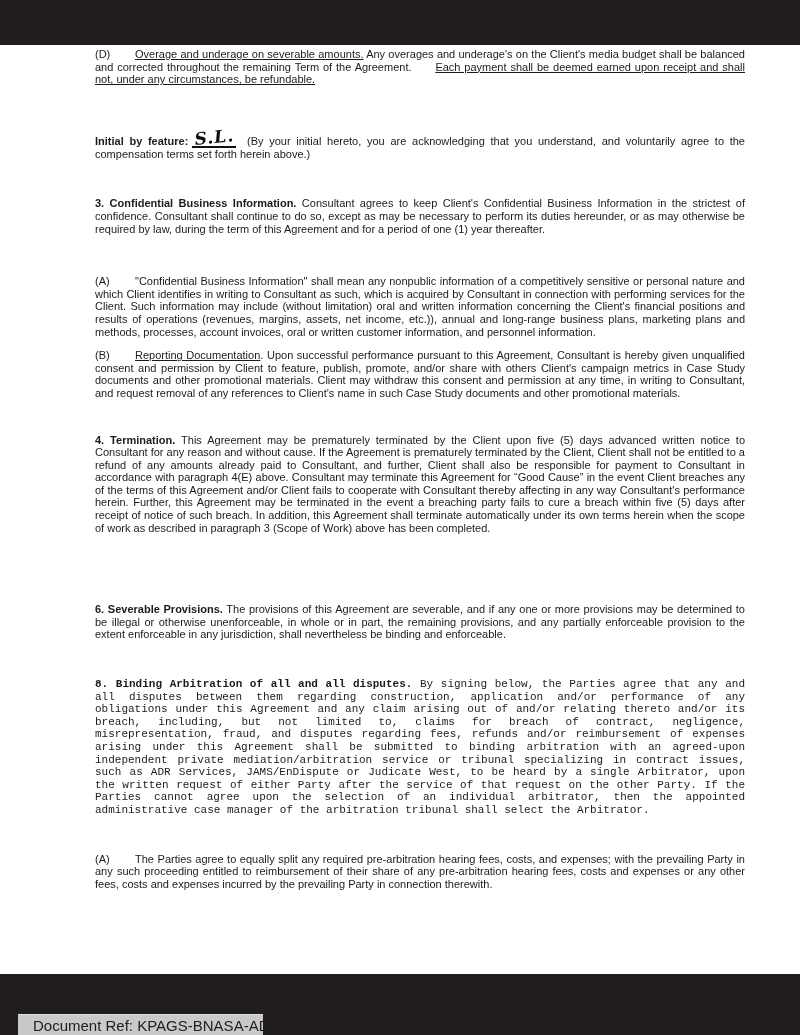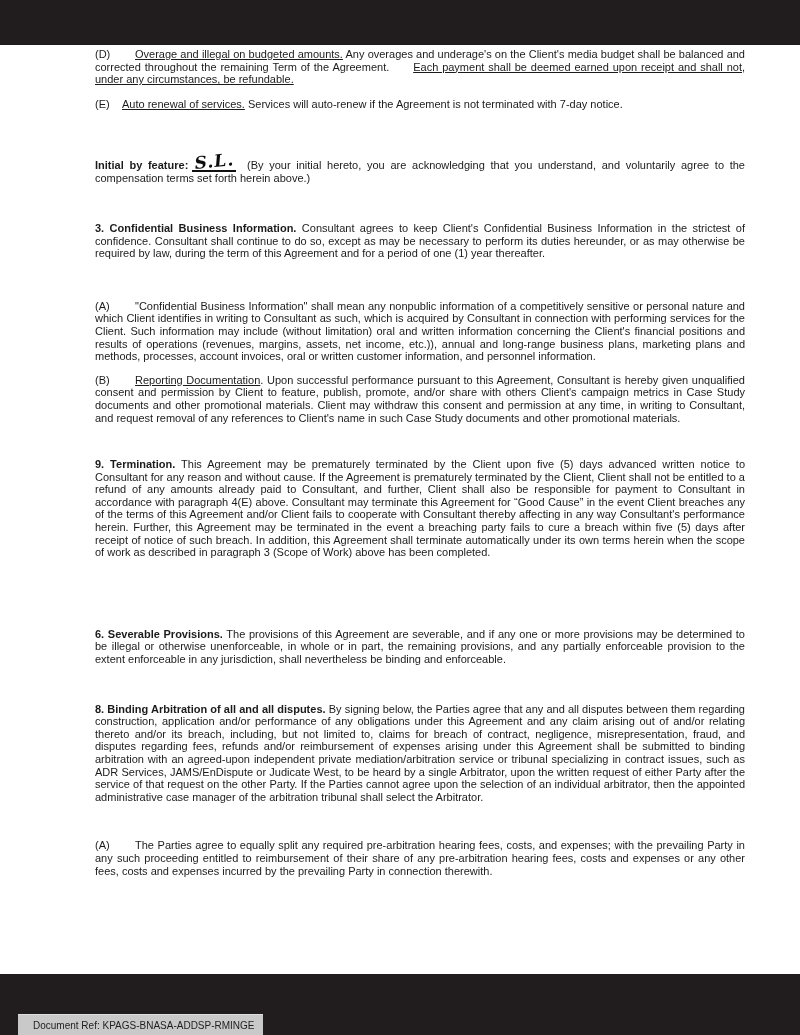--- a/index.html
+++ b/index.html
@@ -37,21 +37,21 @@
   .bu { font-weight: normal; text-decoration: underline; margin-left: 20px; }
 
   .p-d   { margin-top: 3px  !important; }
   .p-e   { margin-top: 12px !important; }
   .p-init{ margin-top: 47px !important; }
   .p-s5  { margin-top: 37px !important; }
   .p-s5a { margin-top: 40px !important; }
   .p-s5b { margin-top: 11px !important; }
   .p-s6  { margin-top: 34px !important; }
   .p-s7  { margin-top: 69px !important; }
-  .p-s8  { margin-top: 37px !important; }
+  .p-s8  { margin-top: 37px !important; font-family: Liberation Mono, monospace; }
   .p-s8a { margin-top: 36px !important; }
 
   .sigline {
     display: inline-block;
     width: 44px; height: 13px;
     border-bottom: 2px solid #111;
     text-align: center;
     vertical-align: -2px;
     margin: 0 5px 0 4px;
     overflow: visible;
@@ -66,65 +66,61 @@
     transform: rotate(-6deg) translateY(-4px);
     color: #0d0d0d;
     letter-spacing: 1px;
   }
   .refbox {
     position: absolute; left: 18px; bottom: 0;
     width: 245px; height: 21px;
     background: var(--refbg, #c9c9c9);
     box-sizing: border-box;
     padding-left: 15px;
-    font-size: 10px;
+    font-size: 15px;
     line-height: 21px;
     color: #1e1e1e;
     white-space: nowrap;
     border-top: 1px solid #dedede;
   }
 </style>
 </head>
 <body>
 
 <div class="topbar"></div>
 
 <div class="content">
 
   <p class="indent p-d">
-    <span class="tag">(D)</span><span class="u">Overage and illegal on budgeted amounts.</span>
+    <span class="tag">(D)</span><span class="u">Overage and underage on severable amounts.</span>
     <span>Any overages and underage's on the Client's media budget shall be balanced and corrected throughout the remaining Term of the Agreement.</span>
     <span class="bu">Each payment shall be deemed earned upon receipt and shall not, under any circumstances, be refundable.</span>
   </p>
 
-  <p class="indent p-e">
-    <span class="tag-sm">(E)</span><span class="u">Auto renewal of services.</span>
-    <span>Services will auto-renew if the Agreement is not terminated with 7-day notice.</span>
-  </p>
 
   <p class="p-init">
     <span class="b">Initial by feature:</span><span class="sigline"><span class="sig">S.L.</span></span>
     <span>(By your initial hereto, you are acknowledging that you understand, and voluntarily agree to the compensation terms set forth herein above.)</span>
   </p>
 
   <p class="p-s5">
     <span class="b">3. Confidential Business Information.</span>
     <span>Consultant agrees to keep Client's Confidential Business Information in the strictest of confidence.  Consultant shall continue to do so, except as may be necessary to perform its duties hereunder, or as may otherwise be required by law, during the term of this Agreement and for a period of one (1) year thereafter.</span>
   </p>
 
   <p class="indent p-s5a">
     <span class="tag">(A)</span><span>"Confidential Business Information" shall mean any nonpublic information of a competitively sensitive or personal nature and which Client identifies in writing to Consultant as such, which is acquired by Consultant in connection with performing services for the Client.  Such information may include (without limitation) oral and written information concerning the Client's financial positions and results of operations (revenues, margins, assets, net income, etc.)), annual and long-range business plans, marketing plans and methods, processes, account invoices, oral or written customer information, and personnel information.</span>
   </p>
 
   <p class="indent p-s5b">
     <span class="tag">(B)</span><span class="u">Reporting Documentation</span><span>. Upon successful performance pursuant to this Agreement, Consultant is hereby given unqualified consent and permission by Client to feature, publish, promote, and/or share with others Client's campaign metrics in Case Study documents and other promotional materials. Client may withdraw this consent and permission at any time, in writing to Consultant, and request removal of any references to Client's name in such Case Study documents and other promotional materials.</span>
   </p>
 
   <p class="p-s6">
-    <span class="b">9. Termination.</span>
+    <span class="b">4. Termination.</span>
     <span>This Agreement may be prematurely terminated by the Client upon five (5) days advanced written notice to Consultant for any reason and without cause.  If the Agreement is prematurely terminated by the Client, Client shall not be entitled to a refund of any amounts already paid to Consultant, and further, Client shall also be responsible for payment to Consultant in accordance with paragraph 4(E) above.  Consultant may terminate this Agreement for “Good Cause” in the event Client breaches any of the terms of this Agreement and/or Client fails to cooperate with Consultant thereby affecting in any way Consultant's performance herein. Further, this Agreement may be terminated in the event a breaching party fails to cure a breach within five (5) days after receipt of notice of such breach.  In addition, this Agreement shall terminate automatically under its own terms herein when the scope of work as described in paragraph 3 (Scope of Work) above has been completed.</span>
   </p>
 
   <p class="p-s7">
     <span class="b">6. Severable Provisions.</span>
     <span>The provisions of this Agreement are severable, and if any one or more provisions may be determined to be illegal or otherwise unenforceable, in whole or in part, the remaining provisions, and any partially enforceable provision to the extent enforceable in any jurisdiction, shall nevertheless be binding and enforceable.</span>
   </p>
 
   <p class="p-s8">
     <span class="b">8. Binding Arbitration of all and all disputes.</span>

